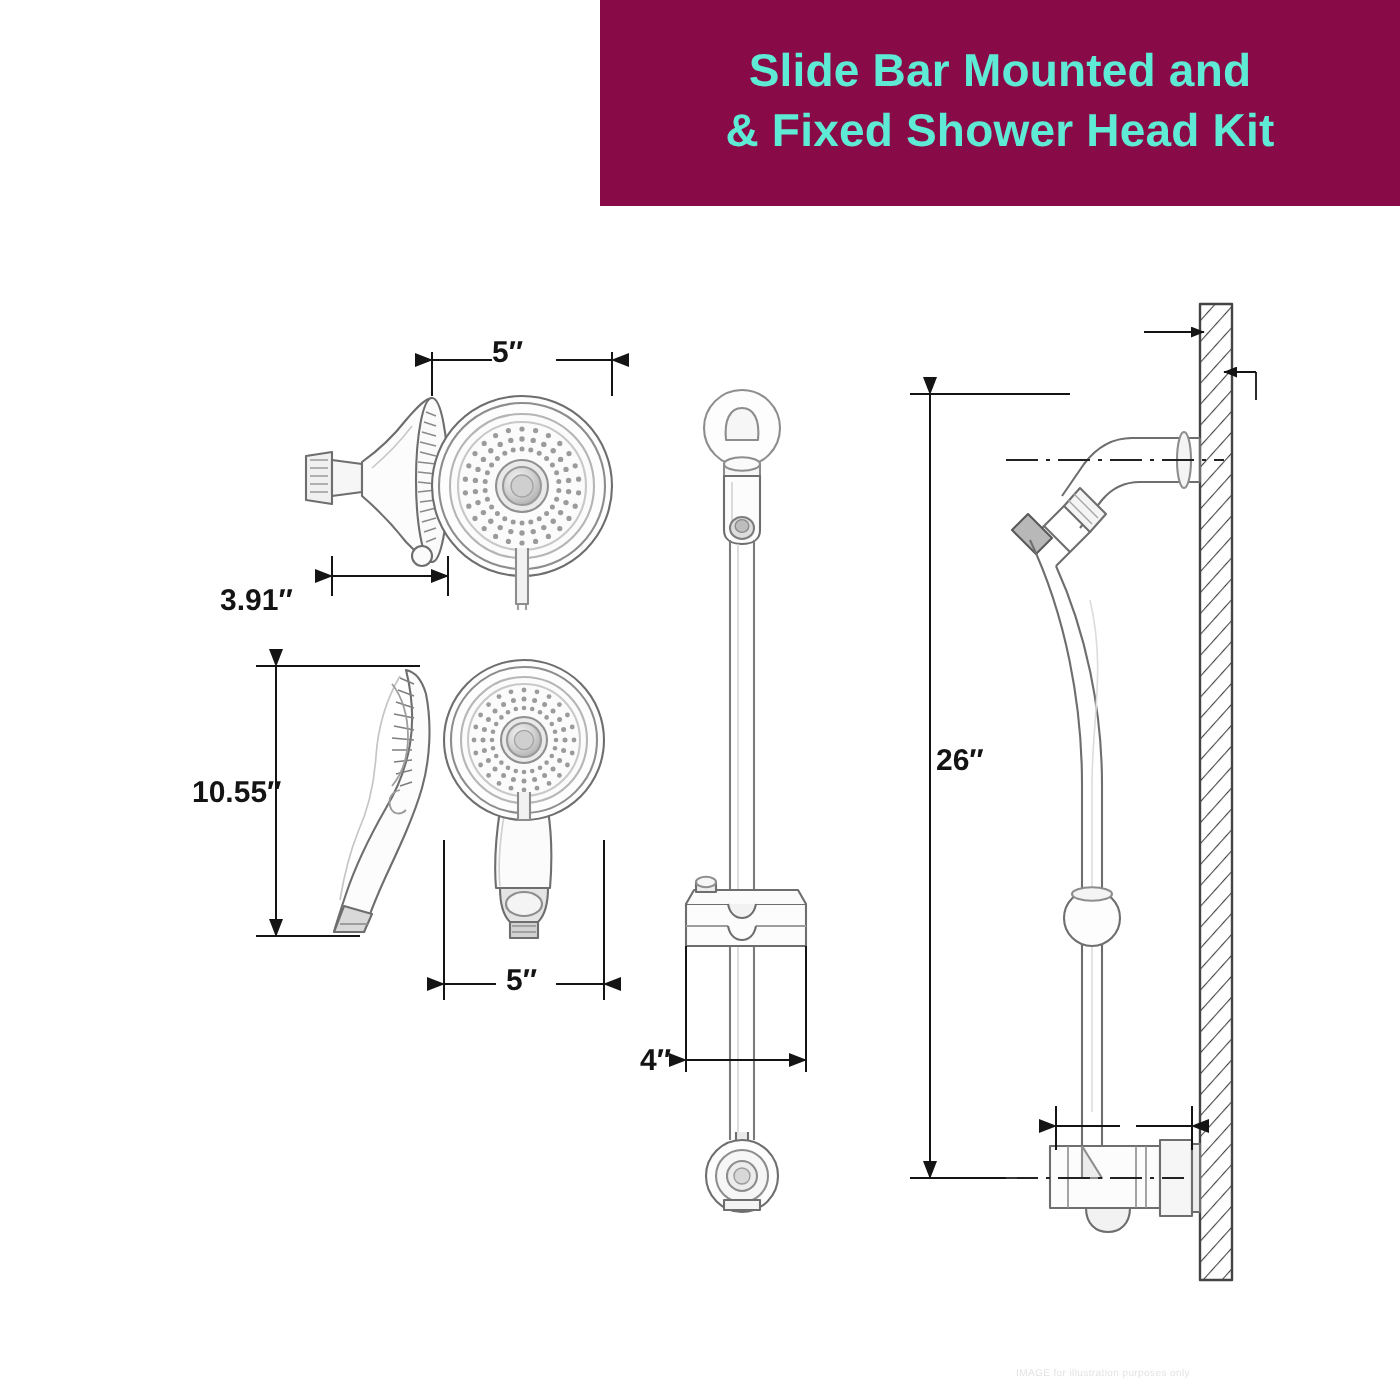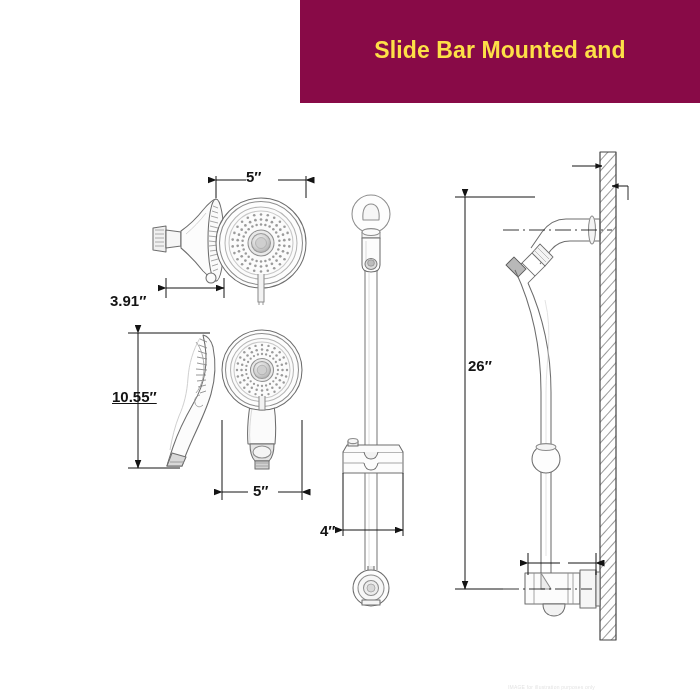--- a/index.html
+++ b/index.html
@@ -5,47 +5,48 @@
   html,body{margin:0;padding:0;background:#ffffff;}
   body{width:700px;height:700px;overflow:hidden;
        font-family:"Liberation Sans","DejaVu Sans",sans-serif;}
   #stage{position:relative;width:700px;height:700px;background:#fff;}
 
   
   #banner{position:absolute;left:300px;top:0;width:400px;height:103px;
           background:#880a47;display:flex;flex-direction:column;
           align-items:center;justify-content:center;box-sizing:border-box;
           padding-bottom:4px;}
-  #banner .bl{color:#fde047;font-size:23px;font-weight:bold;line-height:30px;
+  #banner .bl{color:#5eead4;font-size:23px;font-weight:bold;line-height:30px;
               letter-spacing:.1px;white-space:nowrap;text-align:center;}
 
   
   #draw{position:absolute;left:0;top:0;width:700px;height:700px;}
 
   
   .dim{position:absolute;color:#141414;font-size:15px;font-weight:bold;
        white-space:nowrap;font-family:"Liberation Sans",sans-serif;}
   #dim-391{left:110px;top:292px;}
   #dim-5top{left:246px;top:168px;}
-  #dim-1055{left:112px;top:388px;text-decoration:underline;}
+  #dim-1055{left:96px;top:388px;}
   #dim-5bot{left:253px;top:482px;}
   #dim-4{left:320px;top:522px;}
-  #dim-26{left:468px;top:357px;}
+  #dim-26{left:468px;top:372px;}
 
   #footnote{position:absolute;left:508px;top:684px;width:188px;
             font-size:5px;color:#e3e3e3;white-space:nowrap;
             letter-spacing:.2px;font-family:"Liberation Sans",sans-serif;}
 </style>
 </head>
 <body>
 
 <div id="stage">
 
   <div id="banner">
     <div class="bl">Slide Bar Mounted and</div>
+    <div class="bl">&amp; Fixed Shower Head Kit</div>
   </div>
 
   <svg id="draw" viewBox="0 0 700 700">
     <defs>
       <marker id="ar" markerWidth="9" markerHeight="7" refX="8.5" refY="3.5" orient="auto" markerUnits="userSpaceOnUse">
         <path d="M0,0 L9,3.5 L0,7 z" fill="#141414"></path>
       </marker>
       <marker id="arS" markerWidth="7" markerHeight="5.5" refX="6.6" refY="2.75" orient="auto" markerUnits="userSpaceOnUse">
         <path d="M0,0 L7,2.75 L0,5.5 z" fill="#141414"></path>
       </marker>

